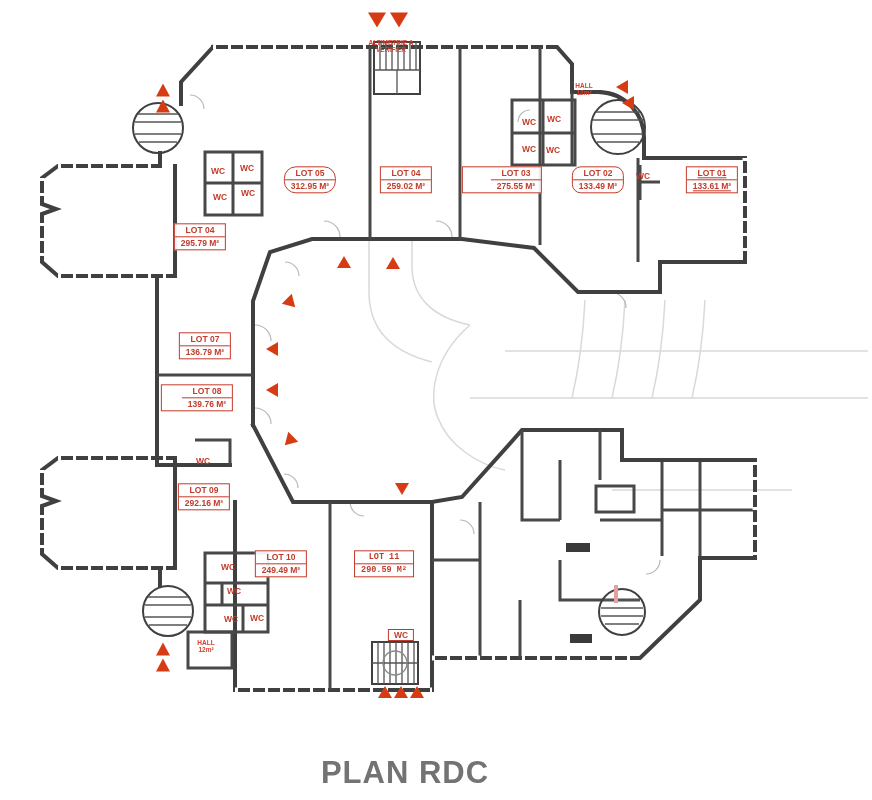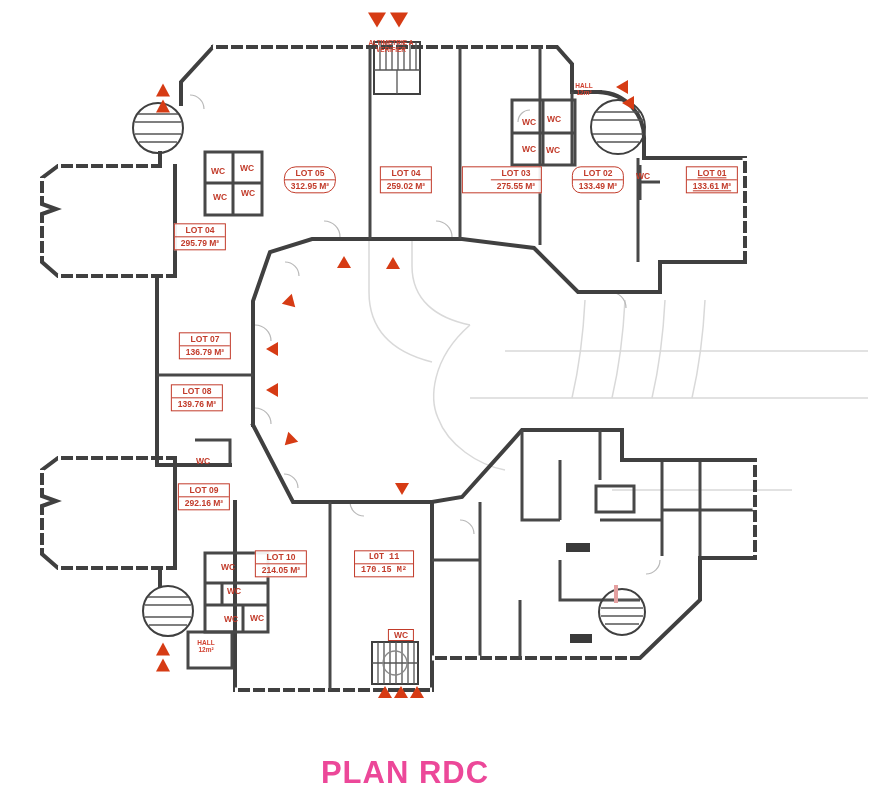--- a/index.html
+++ b/index.html
@@ -27,21 +27,21 @@
     border-left:7px solid transparent;border-right:7px solid transparent;
     border-bottom:12px solid #d63b14;
   }
   .note{
     position:absolute;transform:translate(-50%,-50%);
     color:#d04030;font-size:6.5px;font-weight:bold;text-align:center;
     line-height:1.15;z-index:5;
   }
   .plan-title{
     position:absolute;left:405px;top:773px;transform:translate(-50%,-50%);
-    color:#ec4899;font-size:31px;font-weight:bold;letter-spacing:1px;z-index:5;
+    color:#737373;font-size:31px;font-weight:bold;letter-spacing:1px;z-index:5;
     white-space:nowrap;
   }
 </style>
 </head>
 <body>
 
 <div id="stage">
 
   <svg id="plan-svg" width="872" height="800" viewBox="0 0 872 800" xmlns="http://www.w3.org/2000/svg">
 
@@ -166,35 +166,35 @@
         <div class="lot-area">312.95 M²</div>
       </div>
       <div class="lot-label" style="left: 200px; top: 237px;">
         <div class="lot-id">LOT 04</div>
         <div class="lot-area">295.79 M²</div>
       </div>
       <div class="lot-label" style="left: 197px; top: 346px; margin-left: 8px;">
         <div class="lot-id">LOT 07</div>
         <div class="lot-area">136.79 M²</div>
       </div>
-      <div class="lot-label" style="left: 197px; top: 398px;">
+      <div class="lot-label" style="left: 197px; top: 398px; padding-left: 20px;">
         <div class="lot-id">LOT 08</div>
         <div class="lot-area">139.76 M²</div>
       </div>
       <div class="lot-label" style="left: 204px; top: 497px;">
         <div class="lot-id">LOT 09</div>
         <div class="lot-area">292.16 M²</div>
       </div>
       <div class="lot-label" style="left: 281px; top: 564px;">
         <div class="lot-id">LOT 10</div>
-        <div class="lot-area">214.05 M²</div>
+        <div class="lot-area">249.49 M²</div>
       </div>
       <div class="lot-label" style="left: 384px; top: 564px; font-family: Liberation Mono, monospace;">
         <div class="lot-id">LOT 11</div>
-        <div class="lot-area">170.15 M²</div>
+        <div class="lot-area">290.59 M²</div>
       </div>
       <div class="wc-label" style="left: 218px; top: 171px;">WC</div>
       <div class="wc-label" style="left: 247px; top: 168px;">WC</div>
       <div class="wc-label" style="left: 220px; top: 197px;">WC</div>
       <div class="wc-label" style="left: 248px; top: 193px;">WC</div>
       <div class="wc-label" style="left: 529px; top: 122px;">WC</div>
       <div class="wc-label" style="left: 554px; top: 119px;">WC</div>
       <div class="wc-label" style="left: 529px; top: 149px;">WC</div>
       <div class="wc-label" style="left: 553px; top: 150px;">WC</div>
       <div class="wc-label" style="left: 643px; top: 176px;">WC</div>

